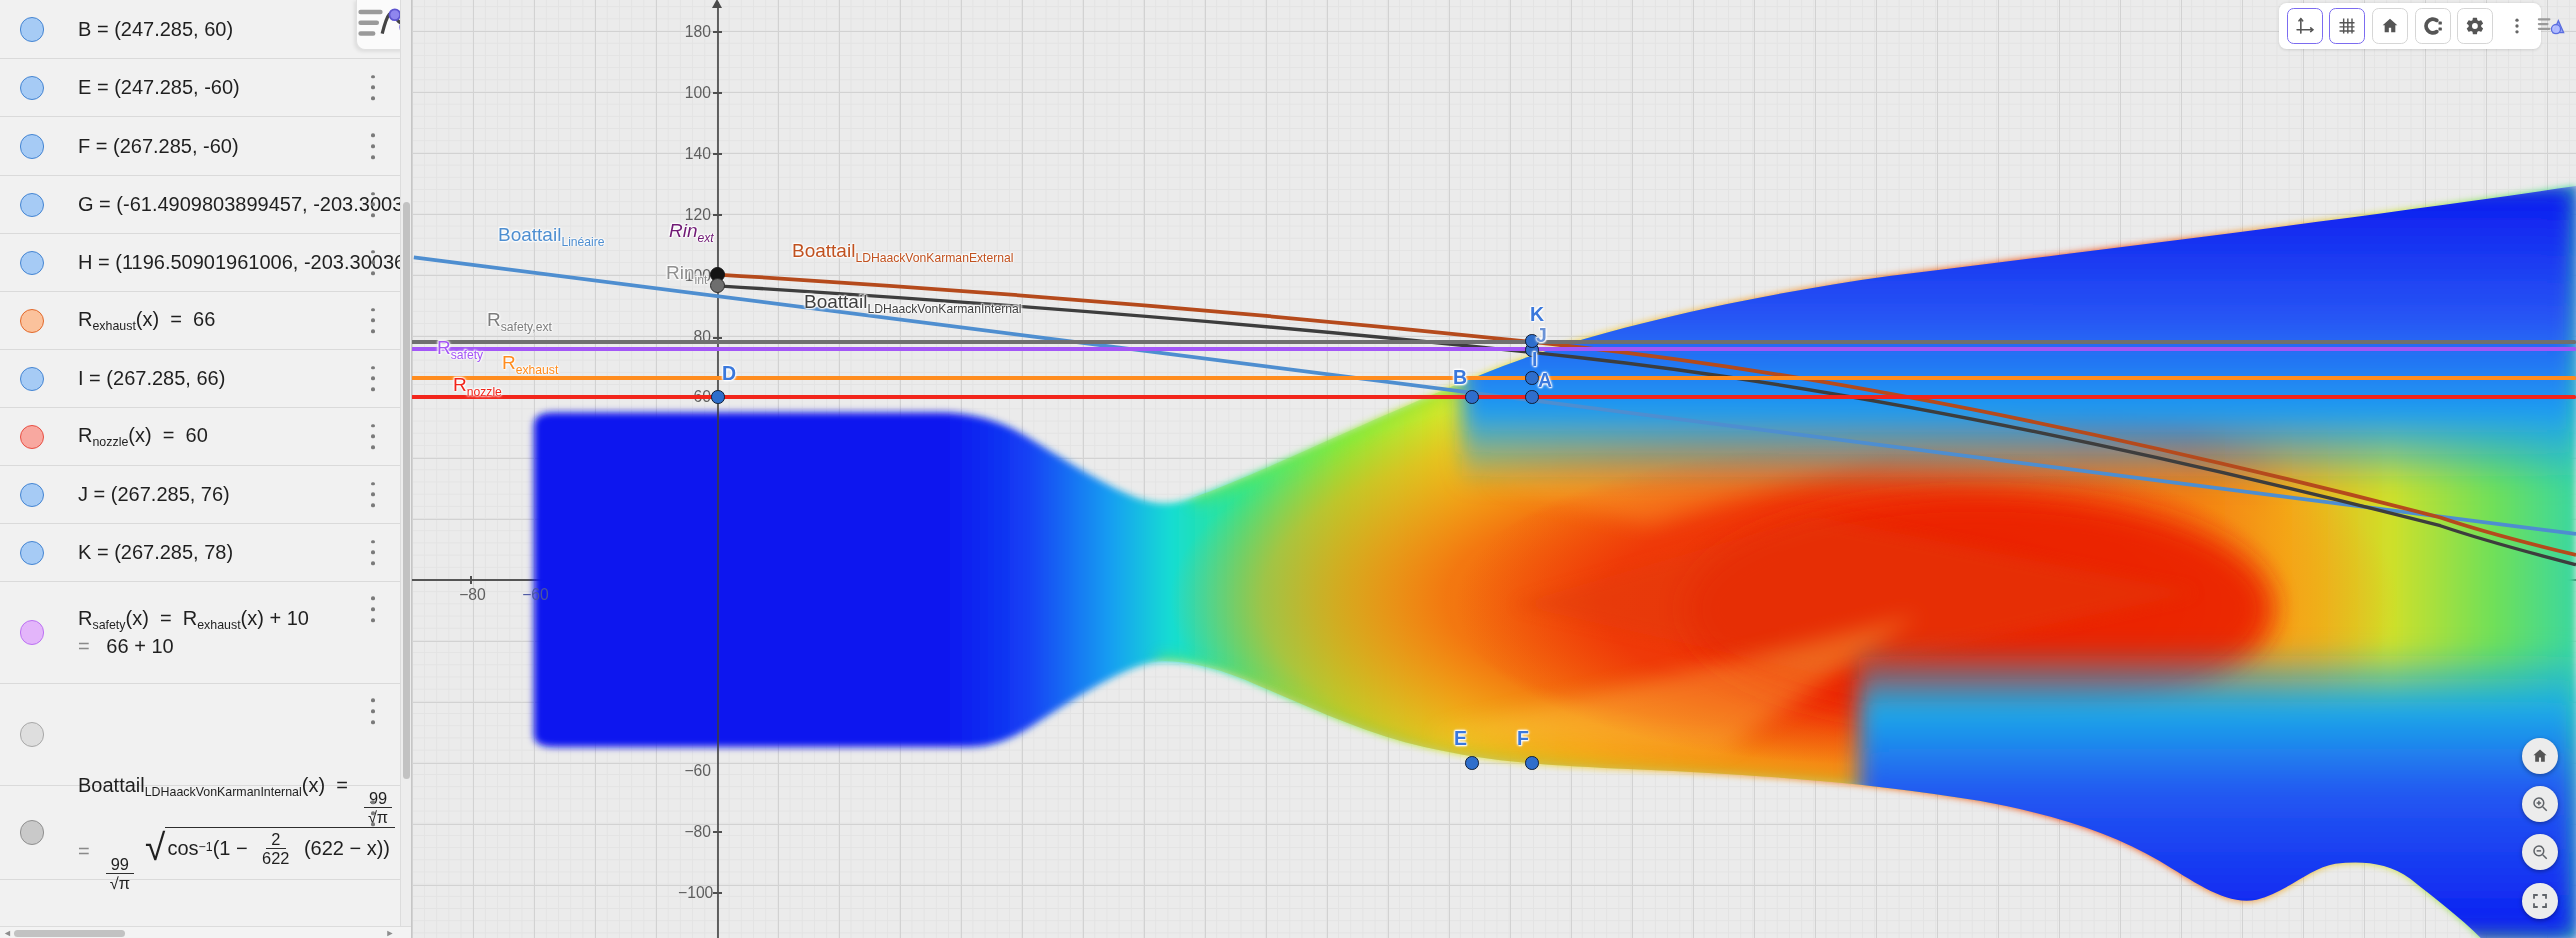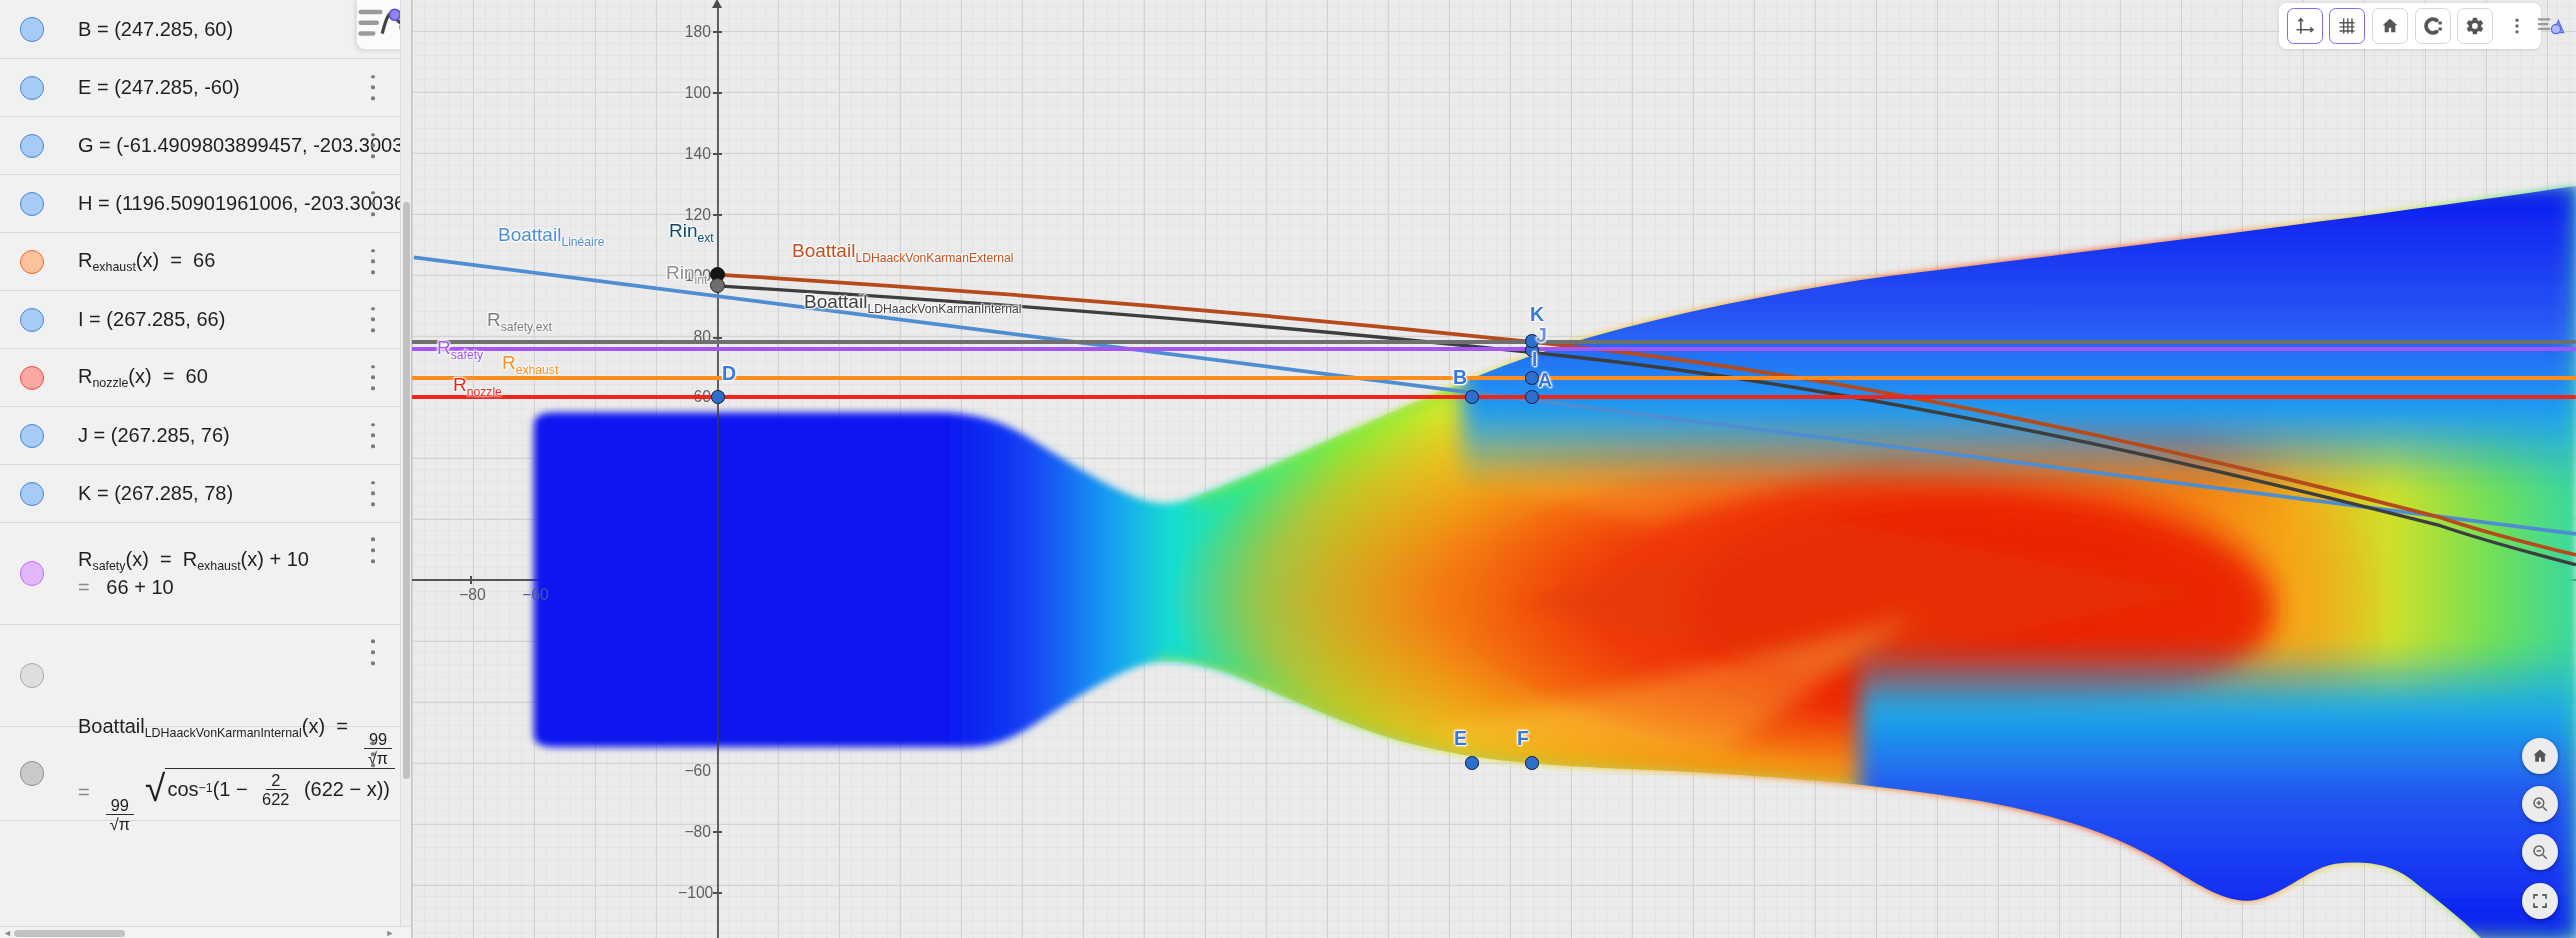--- a/index.html
+++ b/index.html
@@ -220,20 +220,31 @@
         <span class="marble" style="background: rgb(166, 203, 245); border-color: rgb(69, 133, 210); top: 16.5px;"></span>
         <div class="row-content">
           <div class="row-line"><span class="tt">E = (247.285, -60)</span></div>
         </div>
         <div class="kebab">
           <i></i>
           <i></i>
           <i></i>
         </div>
       </div>
+      <div class="alg-row" style="height: 59px;">
+        <span class="marble" style="background: rgb(166, 203, 245); border-color: rgb(69, 133, 210); top: 17px;"></span>
+        <div class="row-content">
+          <div class="row-line"><span class="tt">F = (267.285, -60)</span></div>
+        </div>
+        <div class="kebab">
+          <i></i>
+          <i></i>
+          <i></i>
+        </div>
+      </div>
       <div class="alg-row" style="height: 58px;">
         <span class="marble" style="background: rgb(166, 203, 245); border-color: rgb(69, 133, 210); top: 16.5px;"></span>
         <div class="row-content">
           <div class="row-line"><span class="tt">G = (-61.4909803899457, -203.30036229</span></div>
         </div>
         <div class="kebab">
           <i></i>
           <i></i>
           <i></i>
         </div>
@@ -436,21 +447,21 @@
 <div class="gpoint" style="left: 710px; top: 278px; width: 15px; height: 15px; background: rgb(110, 110, 110); border: 1.6px solid rgb(44, 44, 44);"></div>
 <div class="gpoint" style="left: 711px; top: 390px; width: 13.5px; height: 13.5px; background: rgb(46, 110, 204); border: 1.6px solid rgb(16, 28, 51);"></div>
 <div class="gpoint" style="left: 1465px; top: 390px; width: 13.5px; height: 13.5px; background: rgb(46, 110, 204); border: 1.6px solid rgb(16, 28, 51);"></div>
 <div class="gpoint" style="left: 1525px; top: 390px; width: 13.5px; height: 13.5px; background: rgb(46, 110, 204); border: 1.6px solid rgb(16, 28, 51);"></div>
 <div class="gpoint" style="left: 1525px; top: 371px; width: 13.5px; height: 13.5px; background: rgb(46, 110, 204); border: 1.6px solid rgb(16, 28, 51);"></div>
 <div class="gpoint" style="left: 1525px; top: 343px; width: 13.5px; height: 13.5px; background: rgb(46, 110, 204); border: 1.6px solid rgb(16, 28, 51);"></div>
 <div class="gpoint" style="left: 1525px; top: 334px; width: 13.5px; height: 13.5px; background: rgb(46, 110, 204); border: 1.6px solid rgb(16, 28, 51);"></div>
 <div class="gpoint" style="left: 1465px; top: 756px; width: 13.5px; height: 13.5px; background: rgb(46, 110, 204); border: 1.6px solid rgb(16, 28, 51);"></div>
 <div class="gpoint" style="left: 1525px; top: 756px; width: 13.5px; height: 13.5px; background: rgb(46, 110, 204); border: 1.6px solid rgb(16, 28, 51);"></div>
 <div class="glabel" style="left: 498px; top: 224px; color: rgb(78, 142, 208);"><span class="tt">Boattail</span><span class="sb">Linéaire</span></div>
-<div class="glabel" style="left: 669px; top: 220px; color: #0c4a6e;"><span class="tt">Rin</span><span class="sb">ext</span></div>
+<div class="glabel" style="left: 669px; top: 220px; color: #701a75; font-style: italic;"><span class="tt">Rin</span><span class="sb">ext</span></div>
 <div class="glabel" style="left: 666px; top: 262px; color: rgb(143, 143, 143);"><span class="tt">Rin</span><span class="sb">int</span></div>
 <div class="glabel" style="left: 792px; top: 240px; color: rgb(192, 81, 31);"><span class="tt">Boattail</span><span class="sb">LDHaackVonKarmanExternal</span></div>
 <div class="glabel" style="left: 804px; top: 291px; color: rgb(63, 63, 63);"><span class="tt">Boattail</span><span class="sb">LDHaackVonKarmanInternal</span></div>
 <div class="glabel" style="left: 487px; top: 309px; color: rgb(125, 125, 125);"><span class="tt">R</span><span class="sb">safety,ext</span></div>
 <div class="glabel" style="left: 437px; top: 337px; color: rgb(164, 85, 245);"><span class="tt">R</span><span class="sb">safety</span></div>
 <div class="glabel" style="left: 502px; top: 352px; color: rgb(255, 140, 30);"><span class="tt">R</span><span class="sb">exhaust</span></div>
 <div class="glabel" style="left: 453px; top: 374px; color: rgb(242, 36, 26);"><span class="tt">R</span><span class="sb">nozzle</span></div>
 <div class="glabel bold" style="left: 722px; top: 362px; color: rgb(58, 120, 220);"><span class="tt">D</span></div>
 <div class="glabel bold" style="left: 1453px; top: 366px; color: rgb(58, 120, 220);"><span class="tt">B</span></div>
 <div class="glabel bold" style="left: 1538px; top: 369px; color: rgb(58, 120, 220);"><span class="tt">A</span></div>

